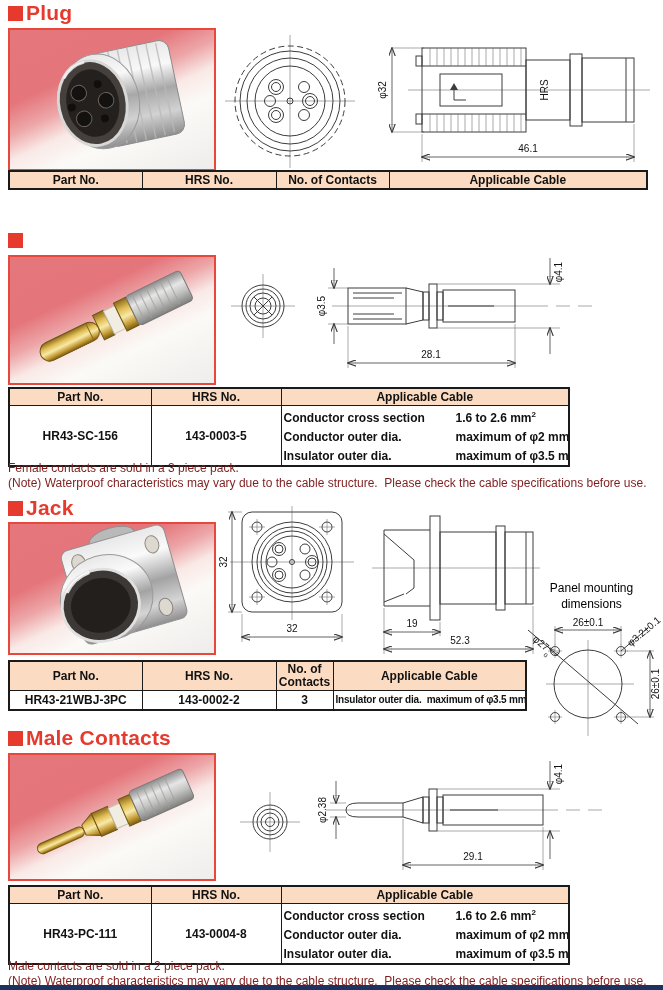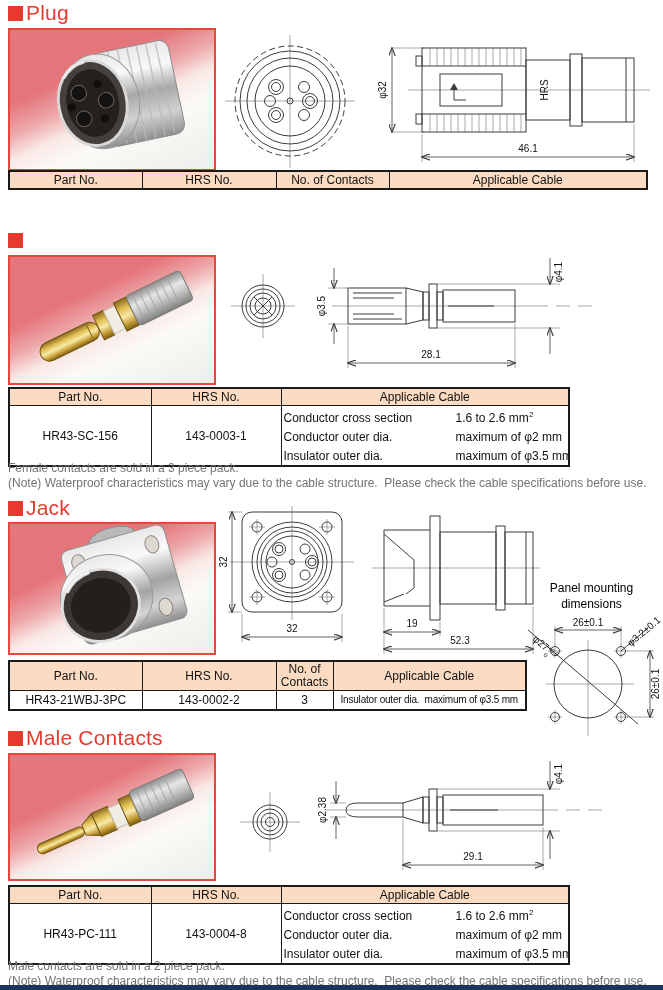--- a/index.html
+++ b/index.html
@@ -1,36 +1,36 @@
 <!DOCTYPE html>
 <html><head>
 <meta charset="utf-8">
 <style>
   *{margin:0;padding:0;box-sizing:border-box}
   html,body{background:#fff}
   #page{position:relative;width:663px;height:990px;background:#ffffff;overflow:hidden;
         font-family:"Liberation Sans","DejaVu Sans",sans-serif;color:#111}
   .heading{position:absolute;left:8px;display:flex;align-items:center;gap:3px;height:22px}
   .sq{width:15px;height:15px;background:#e63a2e;flex:0 0 auto}
-  .htxt{font-size:21px;font-weight:normal;color:#e63a2e;letter-spacing:.2px;line-height:22px}
+  .htxt{font-size:21px;font-weight:bold;color:#e63a2e;letter-spacing:.2px;line-height:22px}
   .photo{position:absolute;border:2px solid #e8473c;
          background:linear-gradient(155deg,#e4767c 0%,#e4757b 32%,#eda6a8 45%,#f9e9e6 56%,#fbfaf7 68%,#eeedeb 100%)}
   .photo svg{width:100%;height:100%;display:block}
   table.spec{position:absolute;border-collapse:collapse;table-layout:fixed;font-size:12px;
              text-align:center;border:2px solid #1a1a1a}
-  table.spec th,table.spec td{border:1px solid #1a1a1a;font-weight:normal;padding:1px 2px;overflow:hidden}
+  table.spec th,table.spec td{border:1px solid #1a1a1a;font-weight:bold;padding:1px 2px;overflow:hidden}
   table.spec th{background:#fbdcc2;height:17px}
   tr.h2line th{height:27px;line-height:13px}
   .cable-sm{font-size:11.3px;white-space:pre}
   .cable-xs{font-size:10px;letter-spacing:-.2px;white-space:pre}
   .cablecell{text-align:left;vertical-align:middle;padding:2px 4px 2px 6px;height:52px}
   .crow{line-height:16px;white-space:nowrap}
   .clabel{display:inline-block;width:172px}
   .cval sup{font-size:8px}
-  .note{position:absolute;left:8px;font-size:12px;white-space:pre-wrap;color:#737373}
+  .note{position:absolute;left:8px;font-size:12px;white-space:pre-wrap;color:#7f1d1d}
   .panel-label{position:absolute;font-size:12px;text-align:center;line-height:16px;color:#000000}
   .bottombar{position:absolute;left:0;top:985px;width:663px;height:5px;background:#1e3260}
   svg.draw{position:absolute;overflow:visible}
   svg.draw line,svg.draw rect,svg.draw circle,svg.draw ellipse,svg.draw path,svg.draw polyline,svg.draw polygon
     {stroke:#3c3c3c;fill:none;stroke-width:1}
   svg.draw .thin{stroke:#6e6e6e;stroke-width:.6}
   svg.draw .dim{stroke-width:.8}
   svg.draw .fill{fill:#3c3c3c;stroke:none}
   svg.draw text{fill:#111;stroke:none;font-size:10px}
 </style>
@@ -227,21 +227,21 @@
         <col>
       </colgroup>
     <tbody>
         <tr>
       <th>Part No.</th>
       <th>HRS No.</th>
       <th>Applicable Cable</th>
     </tr>
     <tr>
       <td>HR43-SC-156</td>
-      <td>143-0003-1</td>
+      <td>143-0003-5</td>
       <td class="cablecell">
         <div class="crow"><span class="clabel">Conductor cross section</span><span class="cval"><span>1.6 to 2.6 mm</span><sup>2</sup></span></div>
         <div class="crow"><span class="clabel">Conductor outer dia.</span><span class="cval"><span>maximum of φ2 mm</span><sup></sup></span></div>
         <div class="crow"><span class="clabel">Insulator outer dia.</span><span class="cval"><span>maximum of φ3.5 mm</span><sup></sup></span></div>
       </td>
     </tr>
   </tbody>
     </table>
 
   <div class="note" style="top:461px">Female contacts are sold in a 3 piece pack.</div>

